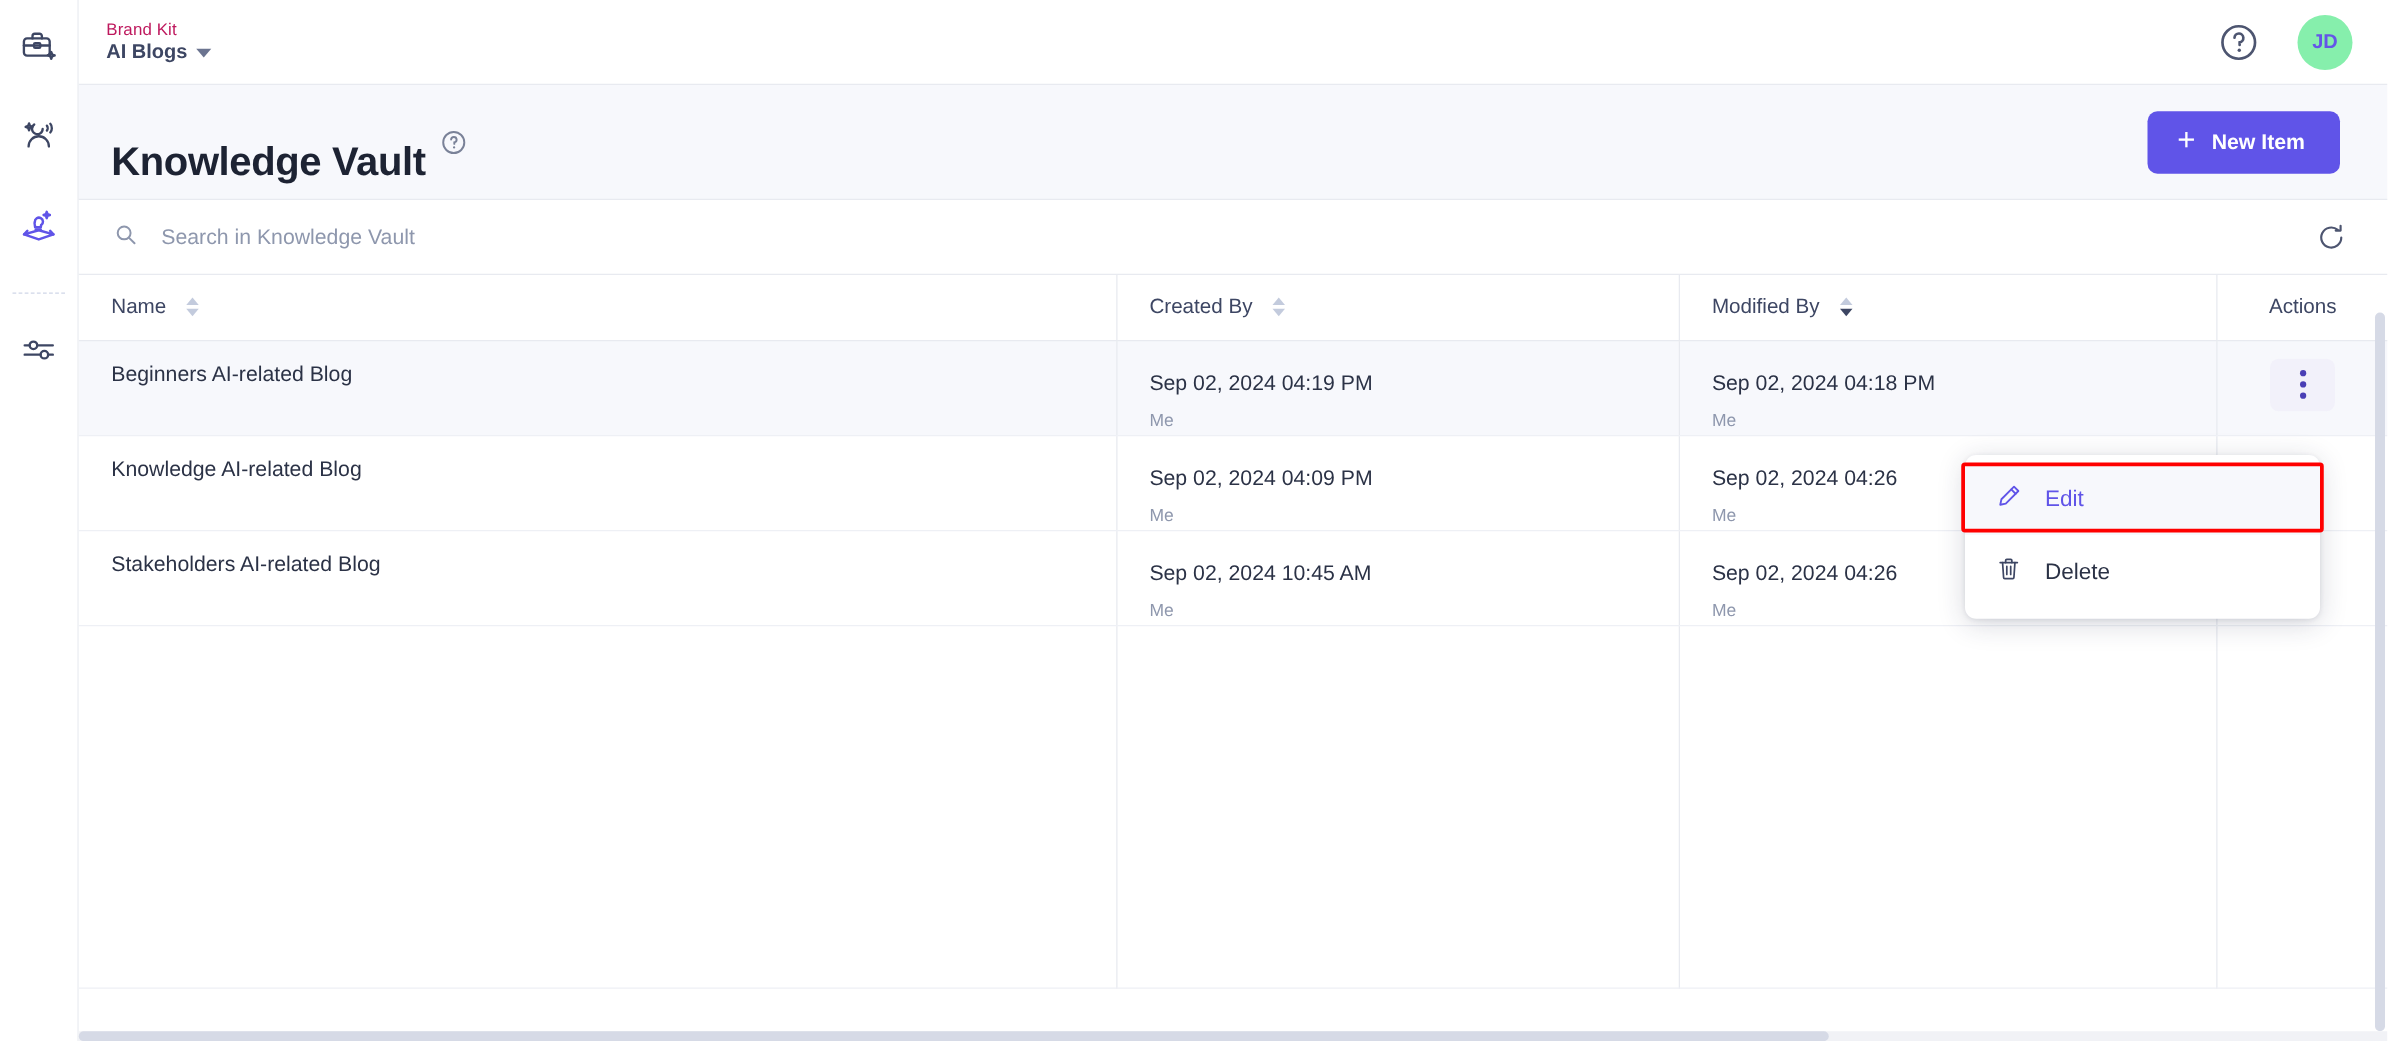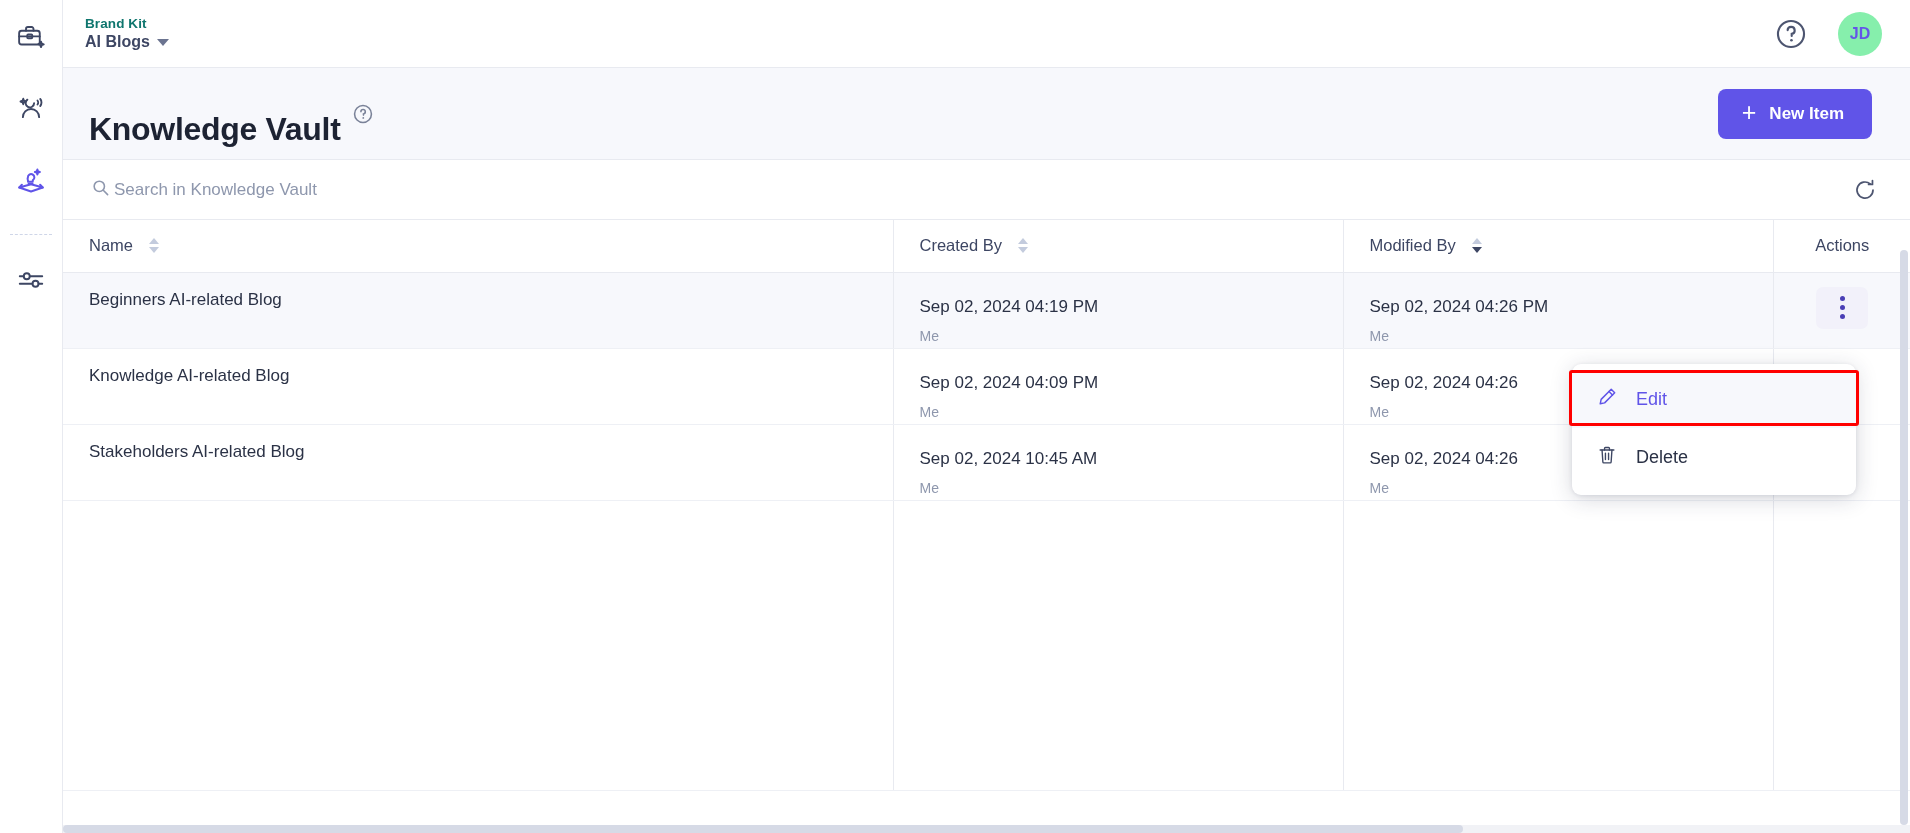--- a/index.html
+++ b/index.html
@@ -36,21 +36,21 @@
   .main { flex: 1; display: flex; flex-direction: column; min-width: 0; position: relative; }
   .topbar {
     height: 68px; flex: 0 0 68px;
     background: #ffffff;
     border-bottom: 1px solid #e8eaf0;
     display: flex; align-items: center;
     padding: 0 28px 0 22px;
   }
   .brand-block { display: flex; flex-direction: column; justify-content: center; gap: 2px; }
   .brand-kit {
-    font-size: 13.5px; color: #0f766e; font-weight: 700; letter-spacing: .1px;
+    font-size: 13.5px; color: #be185d; font-weight: 400; letter-spacing: .1px;
   }
   .brand-sel {
     display: flex; align-items: center; gap: 7px;
     font-size: 16px; font-weight: 700; color: #3d4663; cursor: pointer;
   }
   .caret {
     width: 0; height: 0;
     border-left: 6px solid transparent; border-right: 6px solid transparent;
     border-top: 7px solid #6b7490;
   }
@@ -88,21 +88,21 @@
   .plus-ico { font-size: 25px; font-weight: 400; line-height: 1; margin-top: -2px; }
 
   
   .searchbar {
     height: 60px; flex: 0 0 60px;
     background: #ffffff;
     border-bottom: 1px solid #e8eaf0;
     display: flex; align-items: center;
     padding: 0 32px 0 28px;
   }
-  .search-wrap { display: flex; align-items: center; gap: 4px; flex: 1; }
+  .search-wrap { display: flex; align-items: center; gap: 19px; flex: 1; }
   .search-input {
     border: none; outline: none; background: transparent;
     font-size: 17px; color: #3d4663;
     font-family: "Liberation Sans", sans-serif;
     width: 420px;
   }
   .search-input::placeholder { color: #8e97ad; }
   .refresh-btn { width: 26px; height: 26px; cursor: pointer; }
 
   
@@ -360,21 +360,21 @@
         <tbody>
           <tr class="row-hover">
             <td>
               <div class="name-cell">Beginners AI-related Blog</div>
             </td>
             <td>
               <div class="cell-main">Sep 02, 2024 04:19 PM</div>
               <div class="cell-sub">Me</div>
             </td>
             <td>
-              <div class="cell-main">Sep 02, 2024 04:26 PM</div>
+              <div class="cell-main">Sep 02, 2024 04:18 PM</div>
               <div class="cell-sub">Me</div>
             </td>
             <td class="actions-cell">
               <div class="kebab">
                   <i></i>
                   <i></i>
                   <i></i>
                 </div>
             </td>
           </tr>

